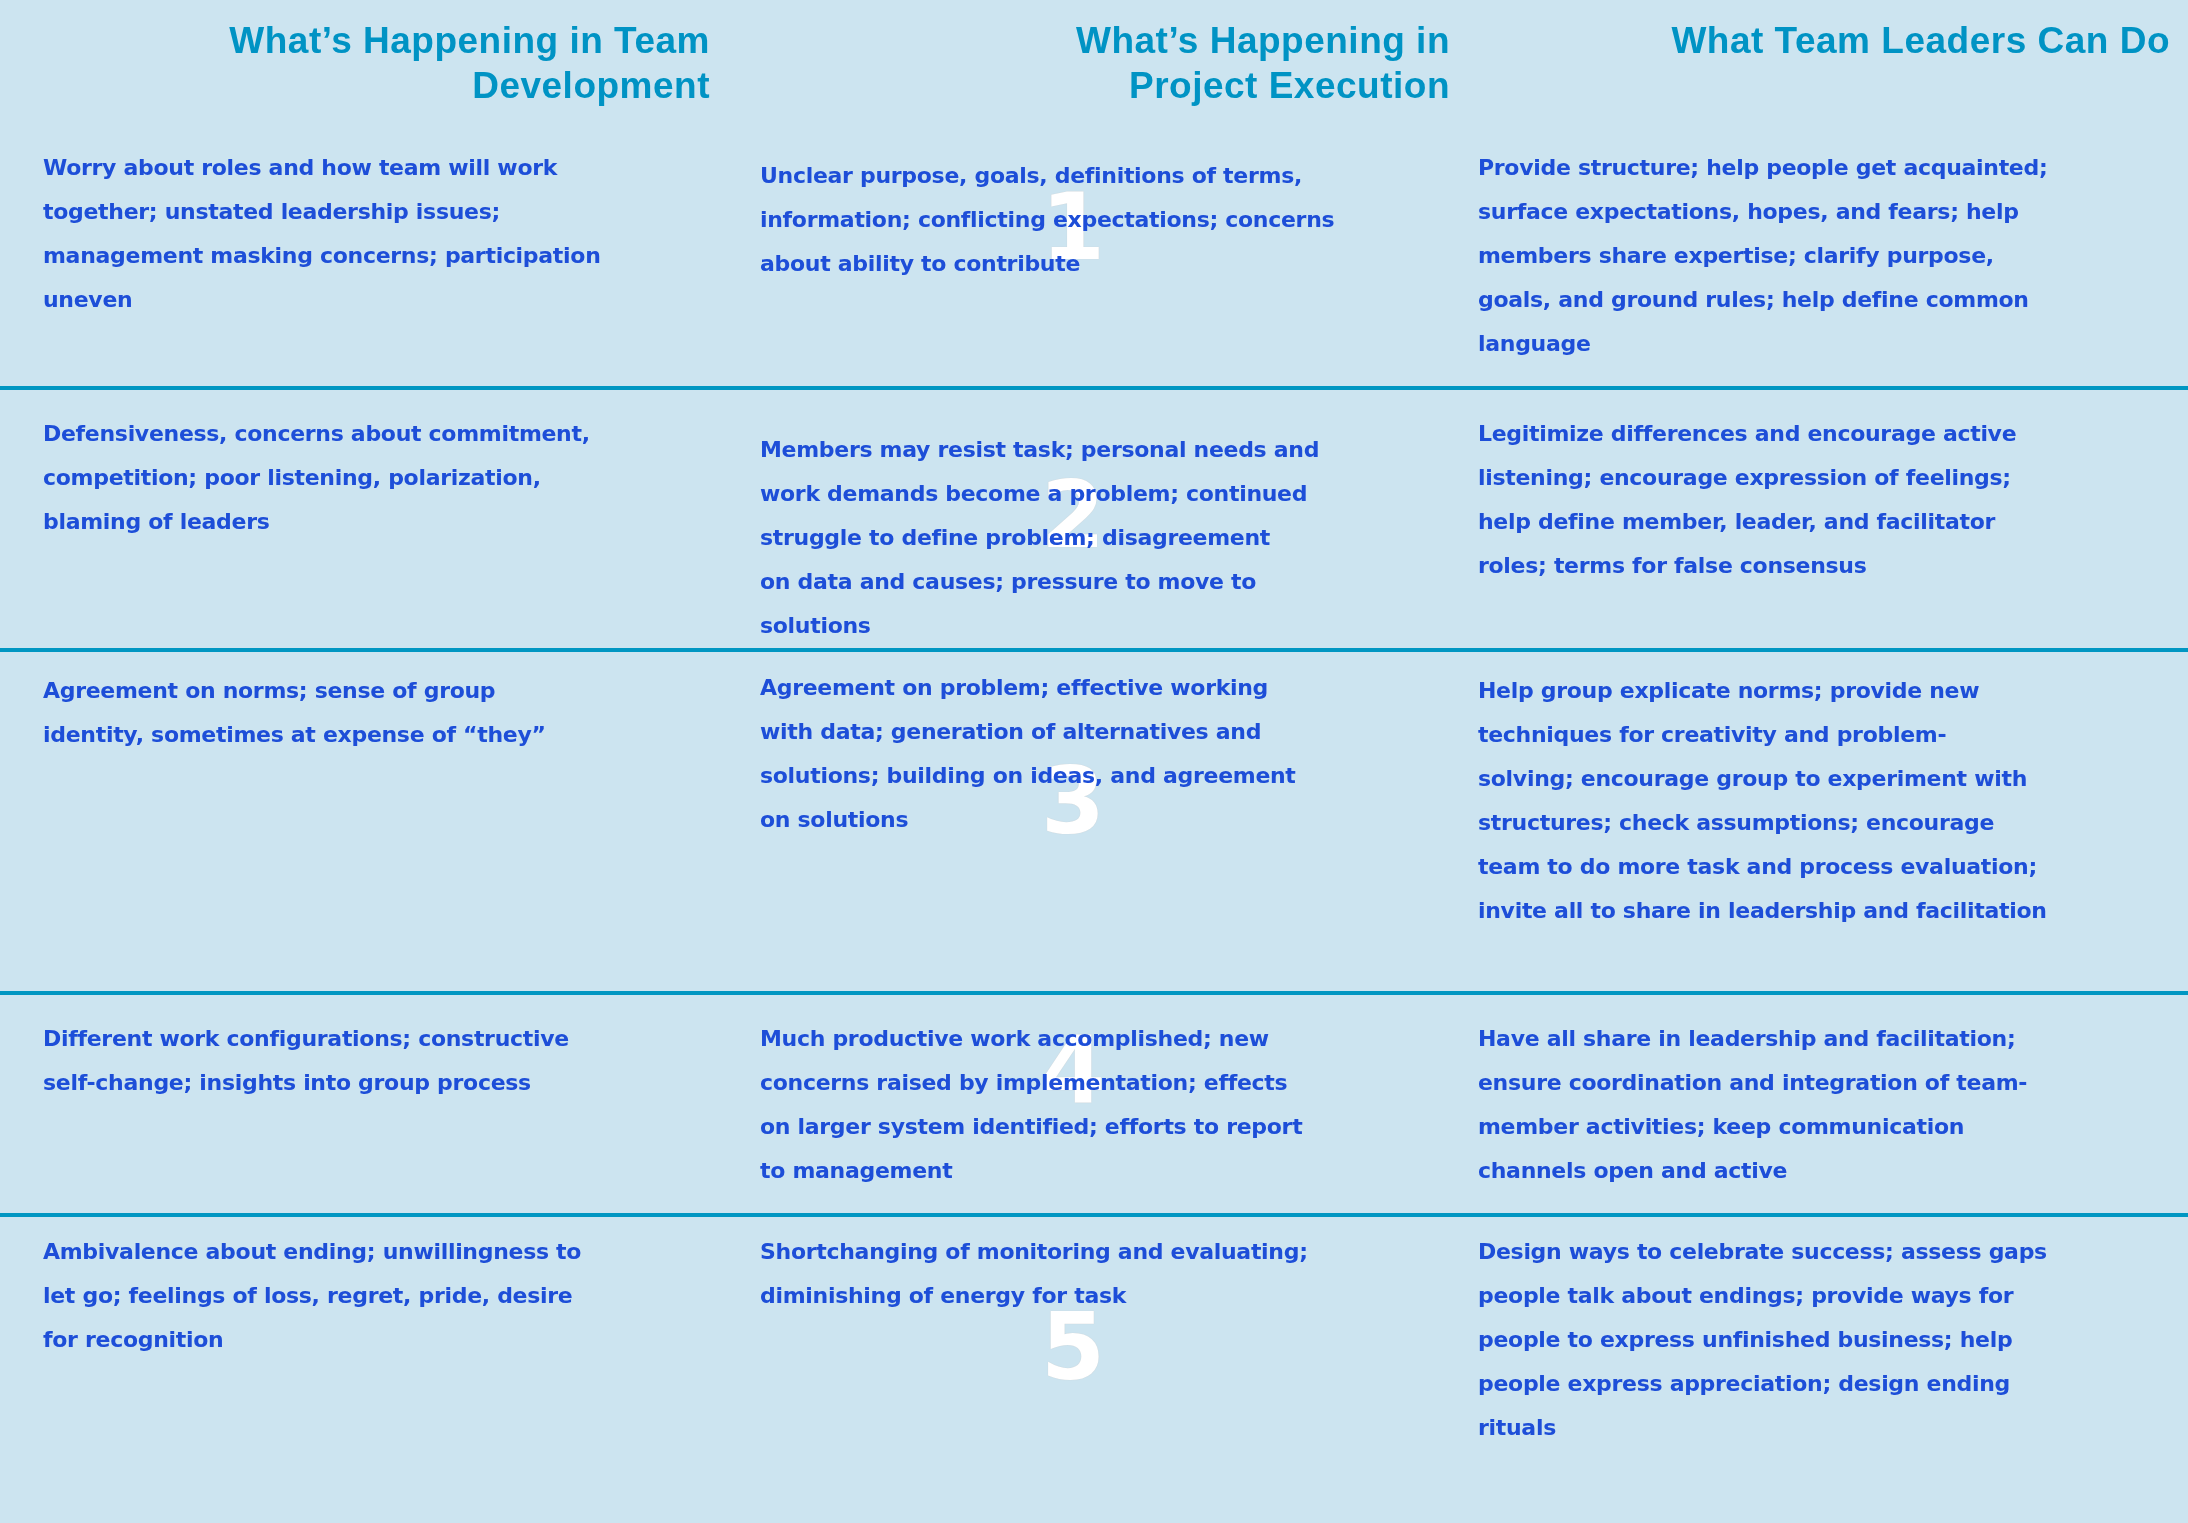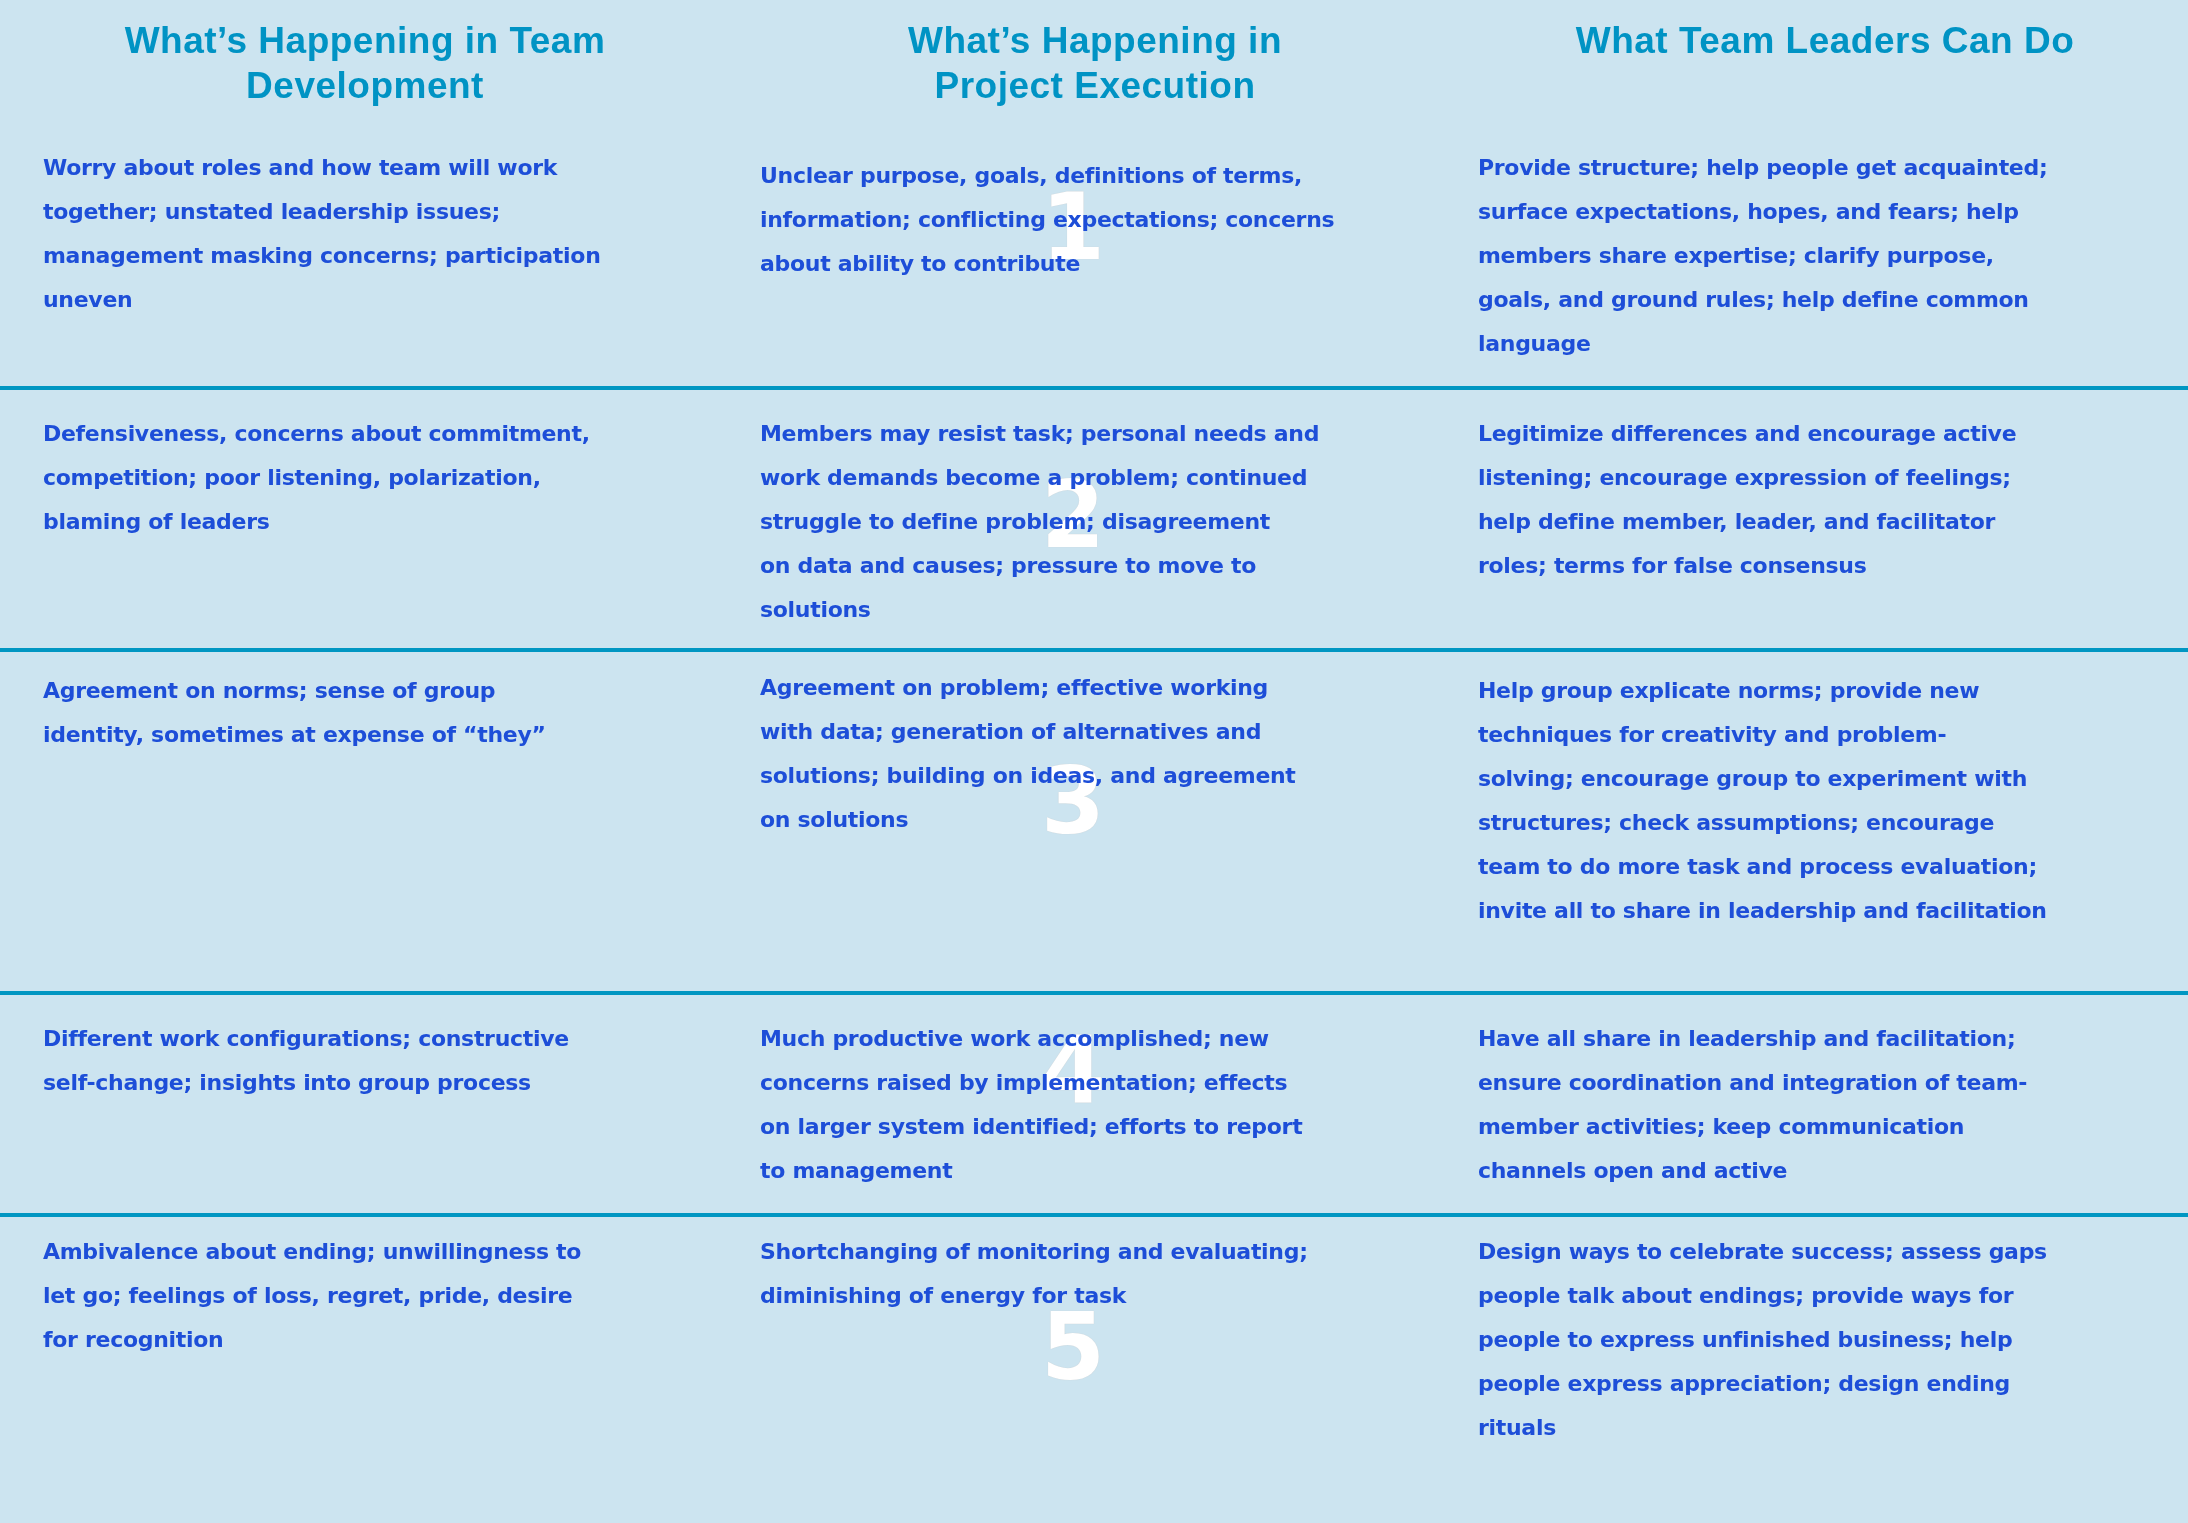--- a/index.html
+++ b/index.html
@@ -14,21 +14,21 @@
     .header-row {
       position: absolute; left: 0; top: 0; width: 2188px; height: 140px;
     }
     .hcell {
       position: absolute; top: 18px;
       font-family: "Liberation Sans", sans-serif;
       font-weight: bold;
       font-size: 37px;
       line-height: 45px;
       color: #0093c4;
-      text-align: center;
+      text-align: right;
       letter-spacing: 0.5px;
     }
     .hcell span { display: block; white-space: nowrap; }
     .h0 { left: 20px; width: 690px; }
     .h1 { left: 740px; width: 710px; }
     .h2 { left: 1480px; width: 690px; }
 
     .row { position: absolute; left: 0; width: 2188px; }
     .divider {
       position: absolute; left: 0; width: 2188px; height: 4px;
@@ -105,21 +105,21 @@
   </div>
 </div>
 <div class="divider" style="top:386px;"></div>
 
 <div class="row" style="top:0;">
   <div class="cell c0" style="top:412px;">
     <span class="line">Defensiveness, concerns about commitment,</span>
     <span class="line">competition; poor listening, polarization,</span>
     <span class="line">blaming of leaders</span>
   </div>
-  <div class="cell c1" style="top:412px;">
+  <div class="cell c1" style="top:428px;">
     <span class="line">Members may resist task; personal needs and</span>
     <span class="line">work demands become a problem; continued</span>
     <span class="line">struggle to define problem; disagreement</span>
     <span class="line">on data and causes; pressure to move to</span>
     <span class="line">solutions</span>
   </div>
   <div class="cell c2" style="top:412px;">
     <span class="line">Legitimize differences and encourage active</span>
     <span class="line">listening; encourage expression of feelings;</span>
     <span class="line">help define member, leader, and facilitator</span>

